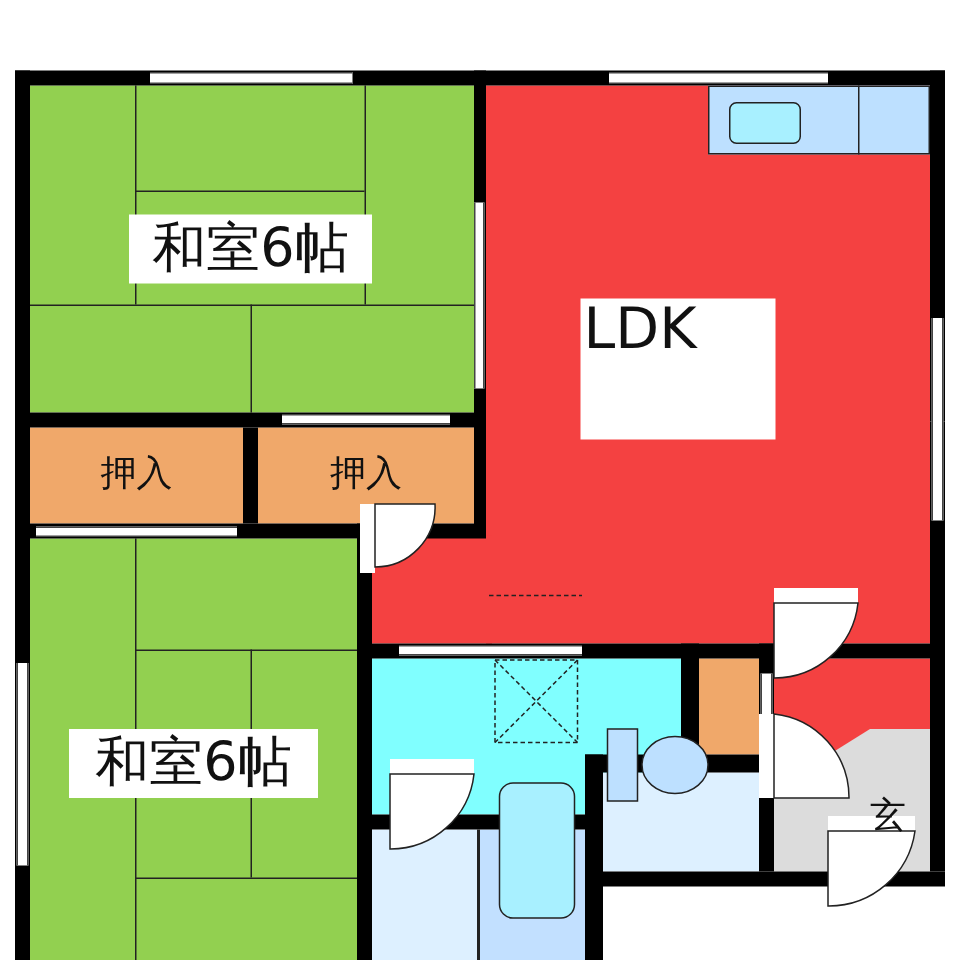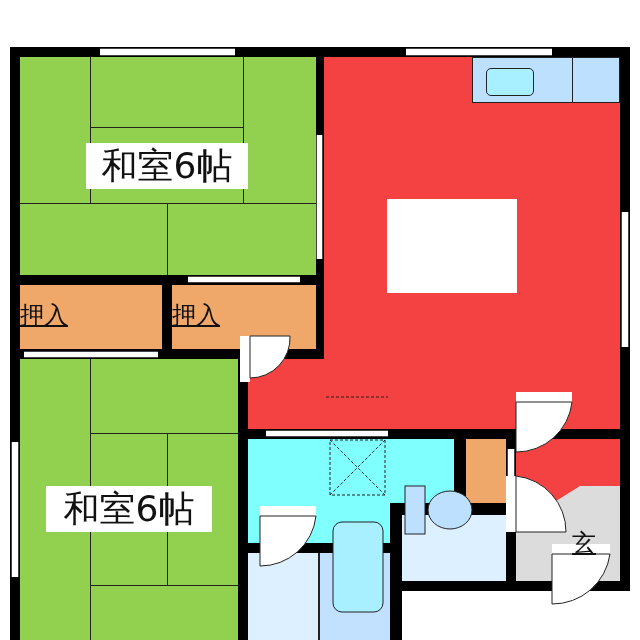--- a/index.html
+++ b/index.html
@@ -11,21 +11,21 @@
   .oshi{background:#f0a86a;}
   .wash{background:#80ffff;}
   .bath{background:#ddf0ff;}
   .tub-area{background:#c2e0ff;}
   .genkan{background:#dcdcdc;}
   .counter{background:#bde0ff;border:1px solid #222;}
   .line{background:#222;}
   .win{background:#fff;border-top:1px solid #444;border-bottom:1px solid #444;}
   .winv{background:#fff;border-left:1px solid #444;border-right:1px solid #444;}
   .label{background:#fff;color:#111;text-align:center;line-height:1.1;}
-  .olabel{color:#111;text-decoration:underline;}
+  .olabel{color:#111;text-align:center;}
   svg{position:absolute;overflow:visible;}
 </style>
 </head>
 <body>
 
 <div class="abs tatami" style="left:20px;top:20px;width:296px;height:218px;"></div>
 <div class="abs ldk" style="left:324px;top:20px;width:296px;height:372px;"></div>
 <div class="abs ldk" style="left:248px;top:320px;width:80px;height:72px;"></div>
 <div class="abs oshi" style="left:20px;top:248px;width:142px;height:64px;"></div>
 <div class="abs oshi" style="left:172px;top:248px;width:144px;height:64px;"></div>
@@ -120,17 +120,18 @@
     <path d="M516,476 A56,56 0 0 1 566,532 L516,532 Z" fill="#fff" stroke="#222"></path>
   </g>
   <g>
     <rect x="552" y="544" width="58" height="10" fill="#fff"></rect>
     <path d="M552,554 L610,554 A58,58 0 0 1 552,604 Z" fill="#fff" stroke="#222"></path>
   </g>
 </svg>
 
 <div class="abs label" style="left:86px;top:106px;width:162px;height:46px;font-size:36px;line-height:46px;">和室6帖</div>
 <div class="abs label" style="left:387px;top:162px;width:130px;height:94px;font-size:38px;text-align:left;padding-left:2px;">
+  <div>LDK</div>
 </div>
 <div class="abs olabel" style="left:20px;top:262px;width:142px;font-size:24px;">押入</div>
 <div class="abs olabel" style="left:172px;top:262px;width:144px;font-size:24px;">押入</div>
 <div class="abs label" style="left:46px;top:449px;width:166px;height:46px;font-size:36px;line-height:46px;">和室6帖</div>
 <div class="abs olabel" style="left:572px;top:490px;width:40px;font-size:24px;">玄</div>
 
 </body></html>

